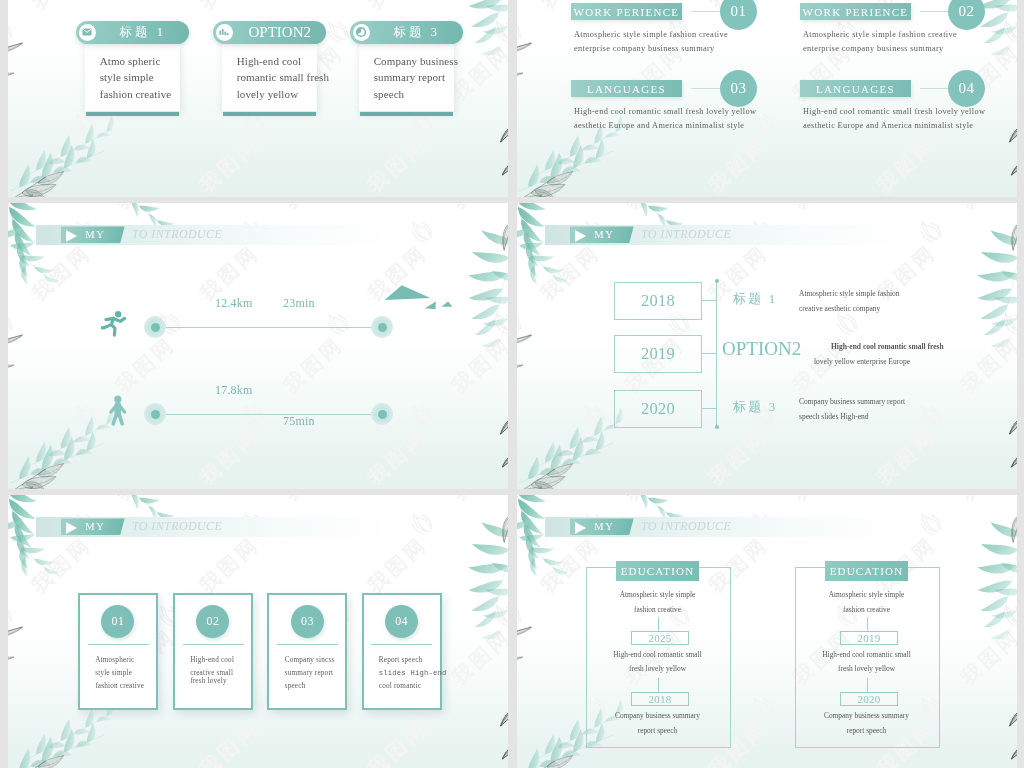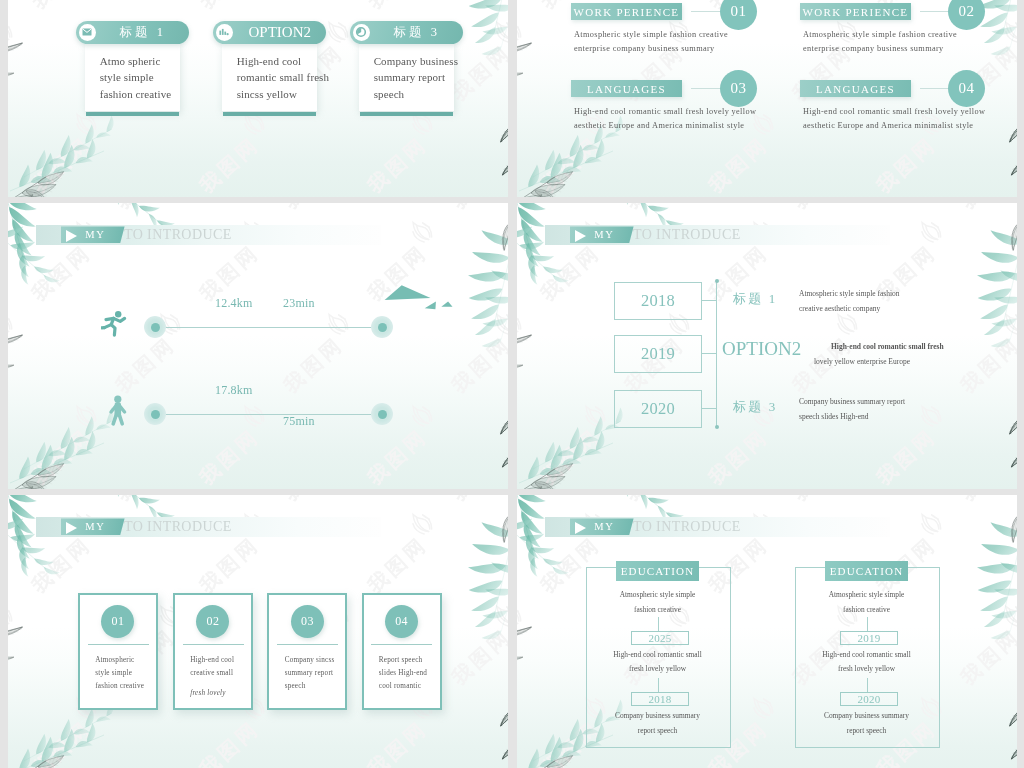--- a/index.html
+++ b/index.html
@@ -46,22 +46,22 @@
   .mytag{position:absolute;height:20px;}
   .mytag .band{position:absolute;left:0;top:0;height:20px;width:100%;
       background:linear-gradient(90deg,#cfe5e2 0%,#dceeeb 22%,#eef7f6 50%,#f8fcfc 76%,#fefefe 100%);}
   .mytag .chip{position:absolute;left:24.6px;top:1.4px;height:17px;width:64px;
       background:linear-gradient(100deg,#9ed0c9 0%,#85c3ba 62%,#6fb7ae 100%);
       clip-path:polygon(0 0,100% 0,93% 100%,0 100%);}
   .mytag .tri{position:absolute;left:30px;top:5.2px;width:0;height:0;
       border-left:11.6px solid #fff;border-top:6px solid transparent;border-bottom:6px solid transparent;}
   .mytag .my{position:absolute;left:49.3px;top:1.4px;height:17px;line-height:17px;color:#fff;
       font-size:10.5px;letter-spacing:1.6px;}
-  .mytag .sub{position:absolute;left:88px;top:1.4px;height:17px;line-height:17px;
-      color:#ccd5d4;font-size:14px;letter-spacing:.4px;}
+  .mytag .sub{position:absolute;left:96px;top:1.4px;height:17px;line-height:17px;
+      color:#ccd5d4;font-size:12px;letter-spacing:.4px;font-style:italic;}
 
   
   .sp-track{position:absolute;height:1px;background:#aed3cf;}
   .sp-halo{position:absolute;width:22px;height:22px;border-radius:50%;
       background:radial-gradient(circle,#cbe7e3 42%,#d8ecea 68%,rgba(216,236,234,0) 82%);}
   .sp-dot{position:absolute;width:9px;height:9px;border-radius:50%;background:#7cc1b8;}
   .sp-val{position:absolute;color:#78b8b1;font-size:12px;letter-spacing:.2px;}
 
   
   .tl-box{position:absolute;border:1px solid #a9d2cd;color:#86c2bc;font-size:16.5px;
@@ -365,21 +365,21 @@
             <path d="M0.9 1.1L5 4.4L9.1 1.1" fill="none" stroke="#fff" stroke-width="1"></path>
           </svg>
         </div>
         <div class="tt" style="letter-spacing:3px;font-size:12.5px;">标题 1</div>
       </div>
     </div>
     <div class="c3" style="left:204.5px;top:109.5px;">
       <div class="body" style="left:9.1px;top:23.5px;width:95.4px;height:66.5px;">
         <div class="ln" style="top:11.0px;">High-end cool</div>
         <div class="ln" style="top:27.3px;">romantic small fresh</div>
-        <div class="ln" style="top:43.6px;">sincss yellow</div>
+        <div class="ln" style="top:43.6px;">lovely yellow</div>
       </div>
       <div class="foot" style="left:10.1px;top:91px;width:93.8px;"></div>
       <div class="hdr">
         <div class="ic">
           <svg width="10" height="8" viewBox="0 0 10 8">
             <rect x="0.4" y="2.6" width="1.7" height="4.3" fill="#7cbcb4"></rect>
             <rect x="2.9" y="0.9" width="1.7" height="6" fill="#7cbcb4"></rect>
             <rect x="5.4" y="3.6" width="1.7" height="3.3" fill="#7cbcb4"></rect>
             <circle cx="8.6" cy="6.2" r="1.1" fill="#7cbcb4"></circle>
           </svg>
@@ -773,34 +773,34 @@
       <div class="rule"></div>
       <div class="ln" style="top:60.5px;">Atmospheric</div>
       <div class="ln" style="top:73.4px;">style simple</div>
       <div class="ln" style="top:86.3px;">fashion creative</div>
     </div>
     <div class="n4" style="left:164.9px;top:98.3px;">
       <div class="circ">02</div>
       <div class="rule"></div>
       <div class="ln" style="top:60.5px;">High-end cool</div>
       <div class="ln" style="top:73.4px;">creative small</div>
-      <div class="ln" style="top:94px;font-style:italic;">fresh lovely</div>
+      <div class="ln" style="top:82px;">fresh lovely</div>
     </div>
     <div class="n4" style="left:259.4px;top:98.3px;">
       <div class="circ">03</div>
       <div class="rule"></div>
       <div class="ln" style="top:60.5px;">Company sincss</div>
       <div class="ln" style="top:73.4px;">summary report</div>
       <div class="ln" style="top:86.3px;">speech</div>
     </div>
     <div class="n4" style="left:353.5px;top:98.3px;">
       <div class="circ">04</div>
       <div class="rule"></div>
       <div class="ln" style="top:60.5px;">Report speech</div>
-      <div class="ln" style="top:73.4px;">slides High-end</div>
+      <div class="ln" style="top:73.4px;font-family:Liberation Mono, monospace;">slides High-end</div>
       <div class="ln" style="top:86.3px;">cool romantic</div>
     </div>
   </div>
 <div class="slide" id="s6">
     <div class="bg"></div>
     <div class="wm">
       <div class="wmrow" style="left:-6px;top:52px;">我图网</div>
       <div class="wmrow" style="left:162px;top:52px;">我图网</div>
       <svg class="wmlogo" viewBox="0 0 26 34" width="26" height="34" style="left:122px;top:68px;">
         <use href="#flame"></use>

